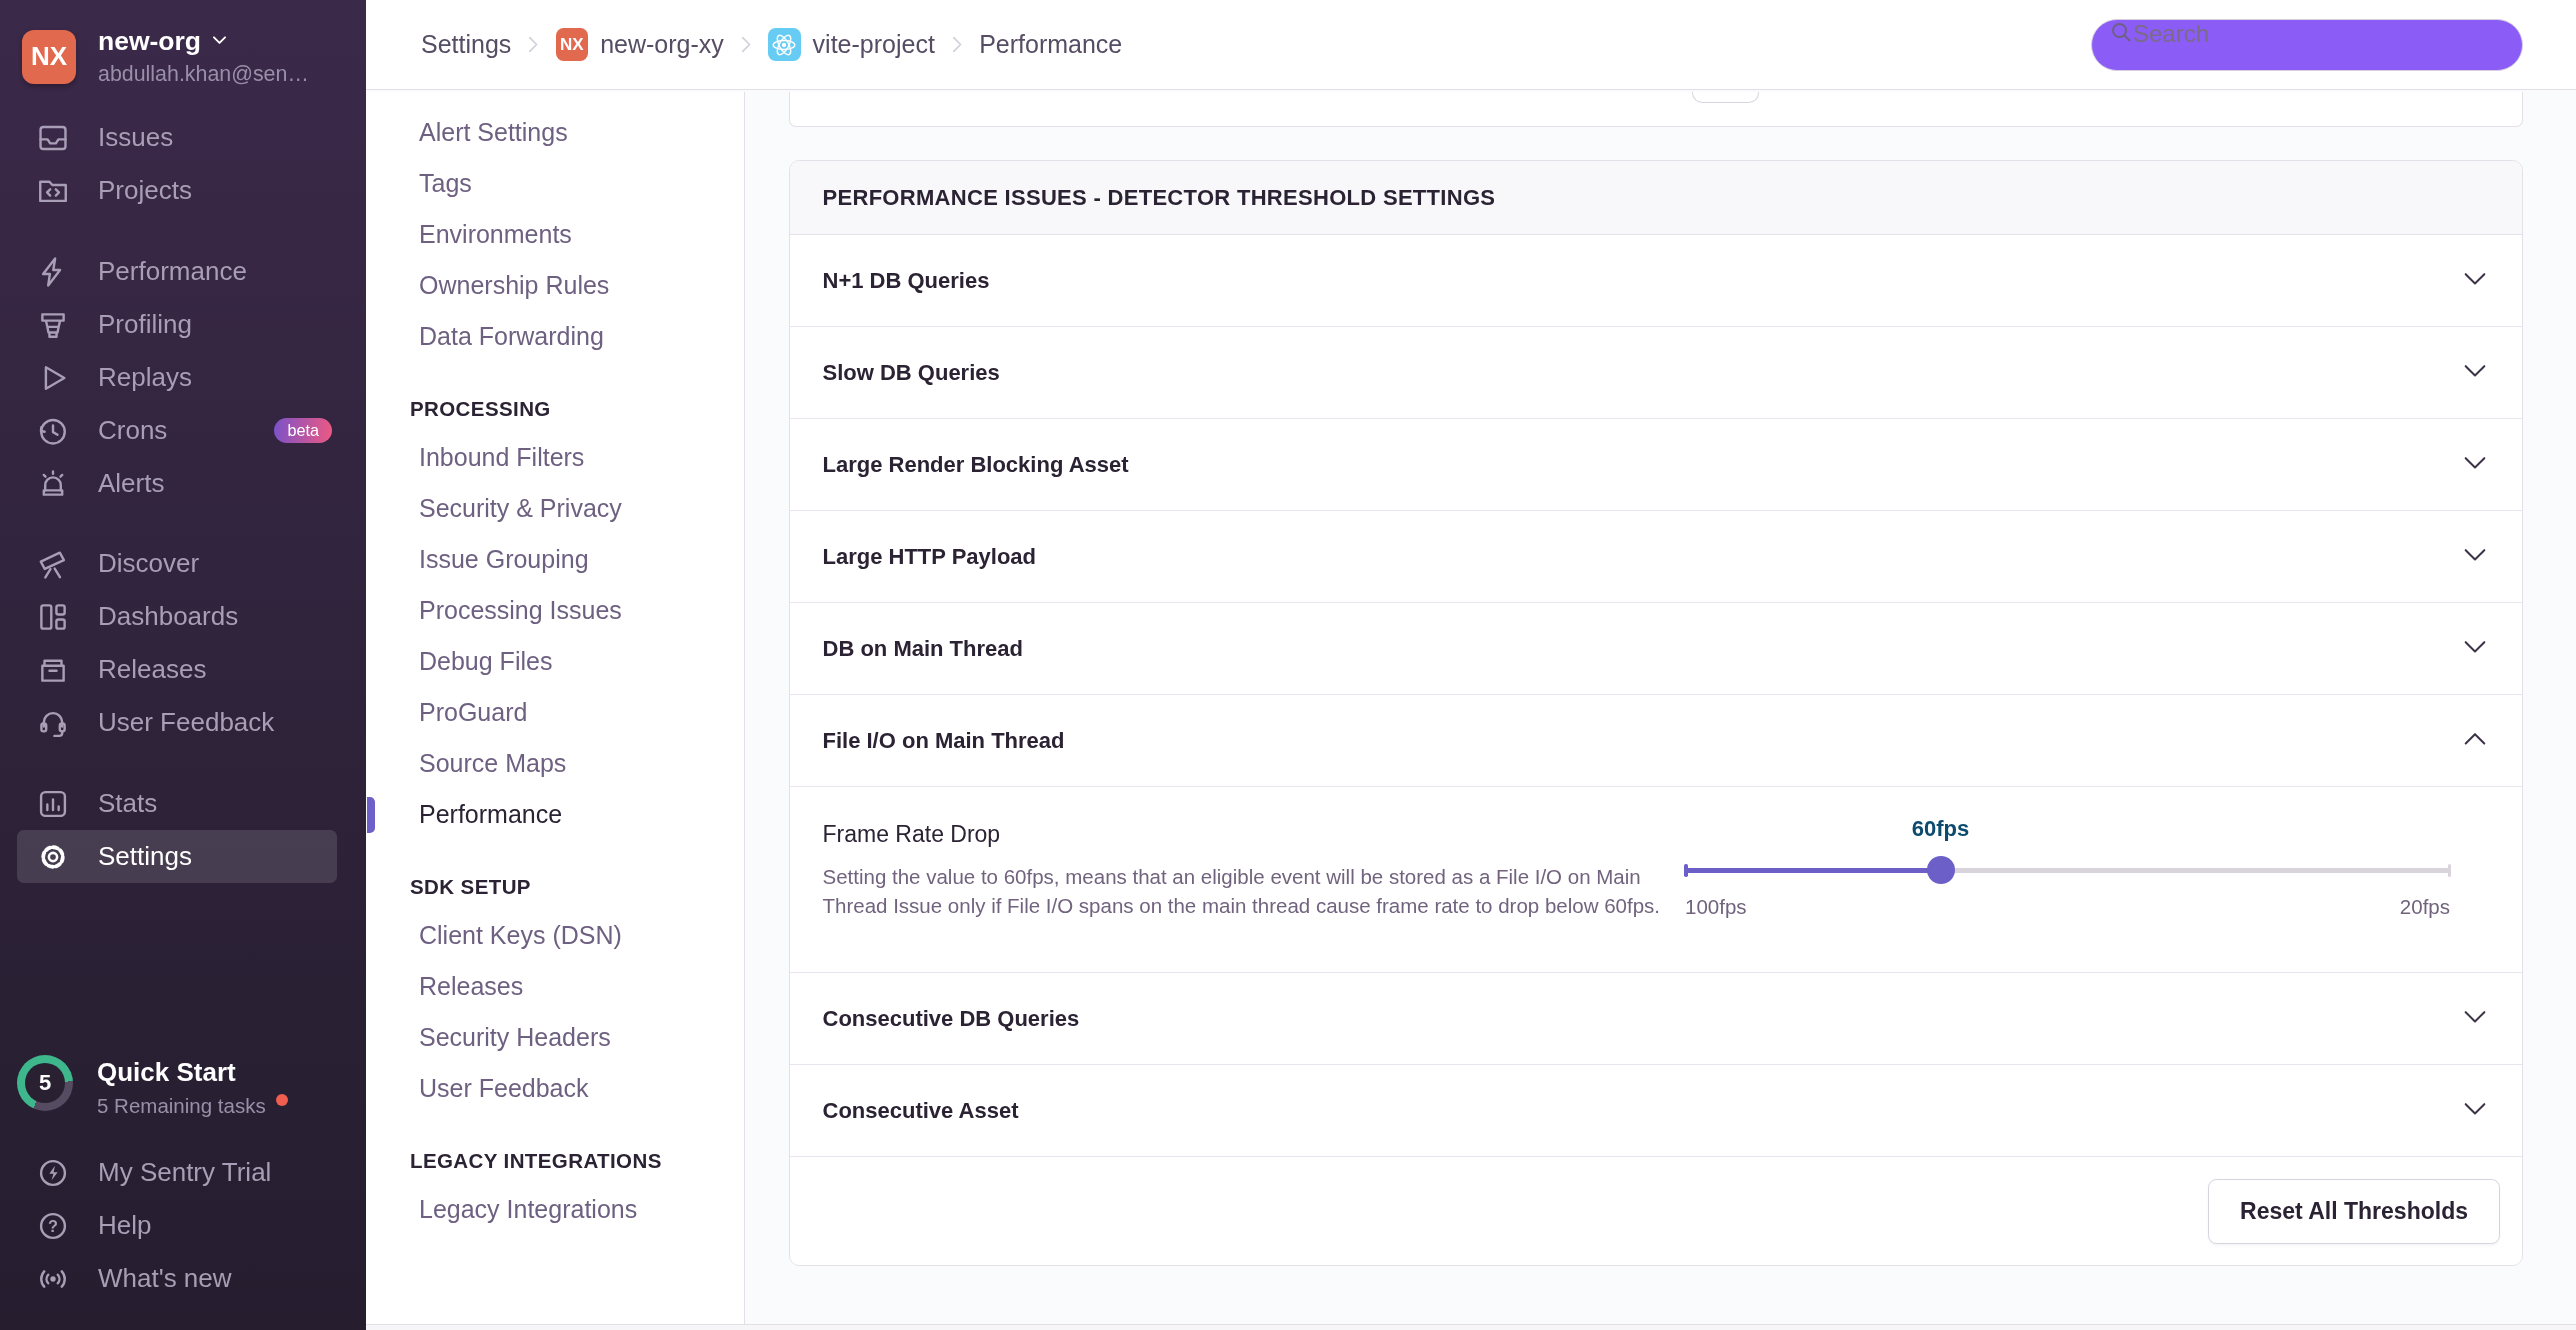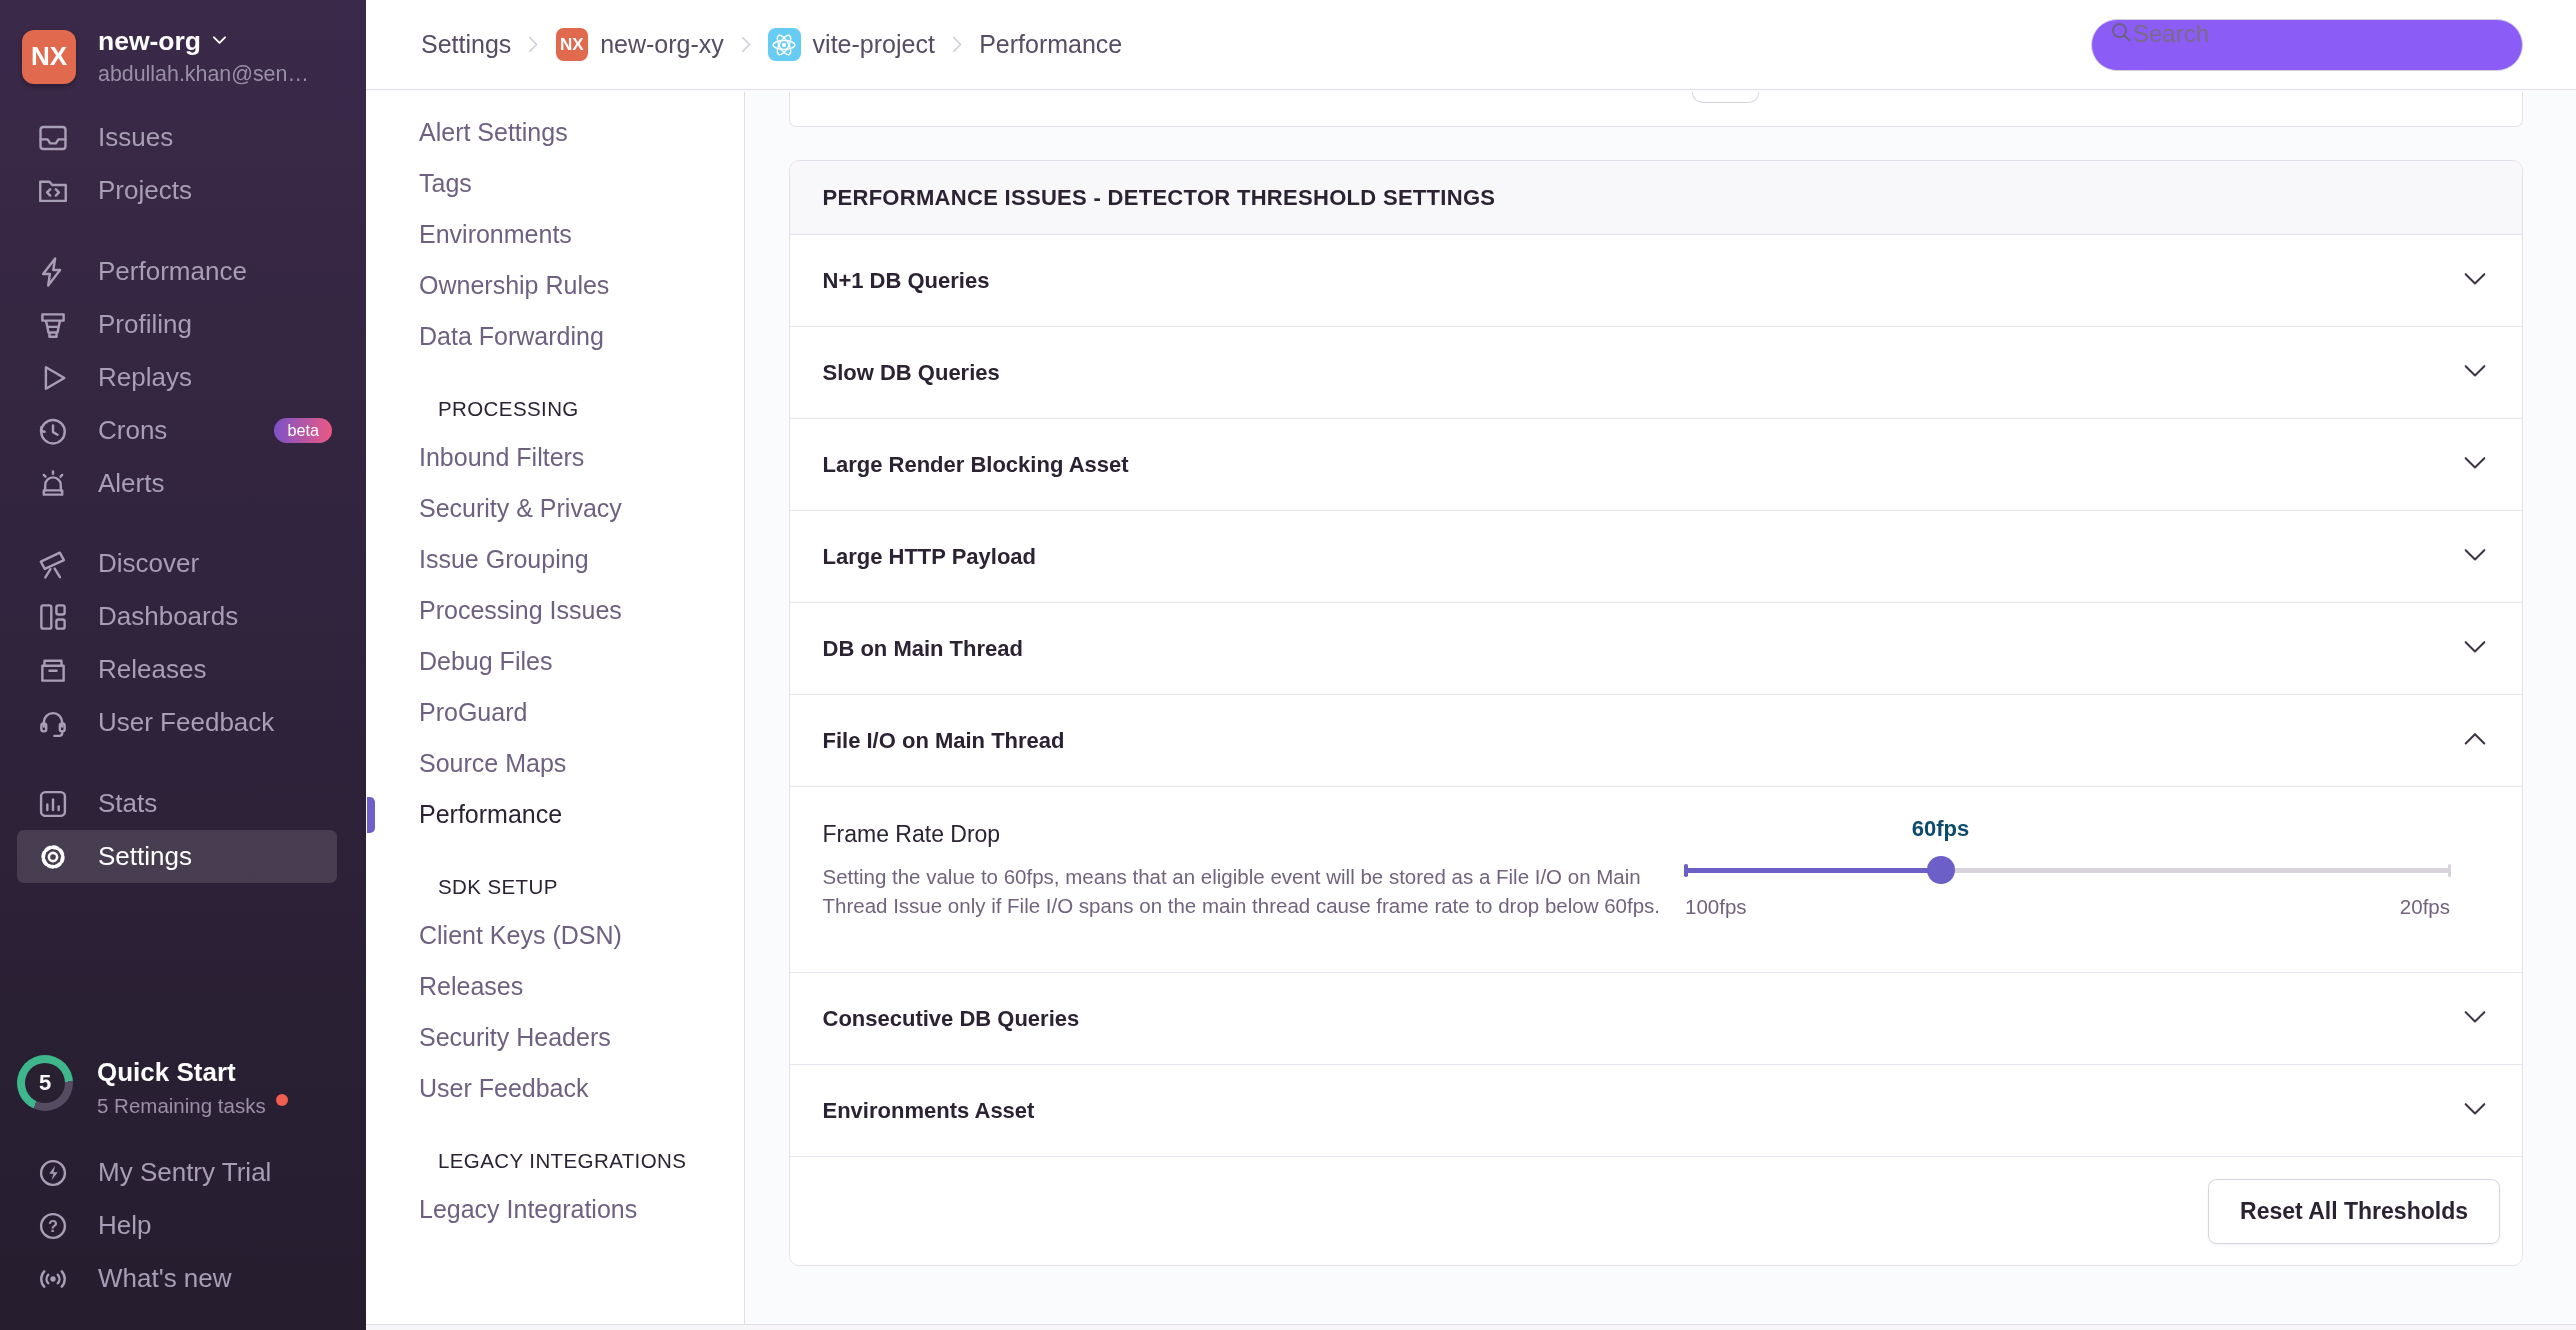--- a/index.html
+++ b/index.html
@@ -57,22 +57,22 @@
     font-family:inherit; color:#2B2233; }
   .search input::placeholder { color:#7A6B88; }
   .search .icon svg { width:24px; height:24px; stroke:#6E6081; stroke-width:2; }
   
   .subnav { position:absolute; left:366px; top:92px; width:379px; height:1239px; background:#fff;
     border-right:1.7px solid #E3DEE8; padding-top:15.4px; z-index:5; }
   .sn-item { height:51px; line-height:51px; padding-left:53px; font-size:25px; color:#6E6081; position:relative; }
   .sn-item.active { color:#2B2233; font-weight:500; }
   .sn-item.active::before { content:''; position:absolute; left:0.9px; top:7.7px; width:7.7px; height:36px;
     background:#6F5FC9; border-radius:0 5.1px 5.1px 0; }
-  .sn-header { height:46px; line-height:46px; padding-left:72px; margin-top:24px; font-size:20.5px;
-    font-weight:400; color:#2B2233; letter-spacing:0.4px; }
+  .sn-header { height:46px; line-height:46px; padding-left:44px; margin-top:24px; font-size:20.5px;
+    font-weight:700; color:#2B2233; letter-spacing:0.4px; }
   
   .content { position:absolute; left:745px; top:92px; width:1831px; height:1239px; background:#FAFBFC; }
   .partial-card { position:absolute; left:44px; top:0; width:1734px; height:35px; background:#fff;
     border:1.7px solid #E4DFE9; border-top:none; border-radius:0 0 6.8px 6.8px; }
   .hang-tab { position:absolute; left:947px; top:0; width:67px; height:11px; background:#fff;
     border:1.7px solid #D9D4DE; border-top:none; border-radius:0 0 10.3px 10.3px; }
   .panel { position:absolute; left:44px; top:68px; width:1734px; background:#fff;
     border:1.7px solid #E4DFE9; border-radius:10.3px; overflow:hidden; }
   .panel-header { height:74px; background:#F8F8FA; border-bottom:1.7px solid #E4DFE9; display:flex;
     align-items:center; padding-left:32.5px; font-size:22px; font-weight:700; color:#2B2233; letter-spacing:0.3px; }
@@ -439,21 +439,21 @@
       </div>
     </div>
 
     <div class="acc-row">
       <span class="acc-label">Consecutive DB Queries</span>
       <span class="chev"><svg viewBox="0 0 26 15">
             <path d="m2 2 11 11 11-11"></path>
           </svg></span>
     </div>
     <div class="acc-row">
-      <span class="acc-label">Environments Asset</span>
+      <span class="acc-label">Consecutive Asset</span>
       <span class="chev"><svg viewBox="0 0 26 15">
             <path d="m2 2 11 11 11-11"></path>
           </svg></span>
     </div>
 
     <div class="footer-row">
       <button class="reset-btn">Reset All Thresholds</button>
     </div>
   </section>
 </main>

